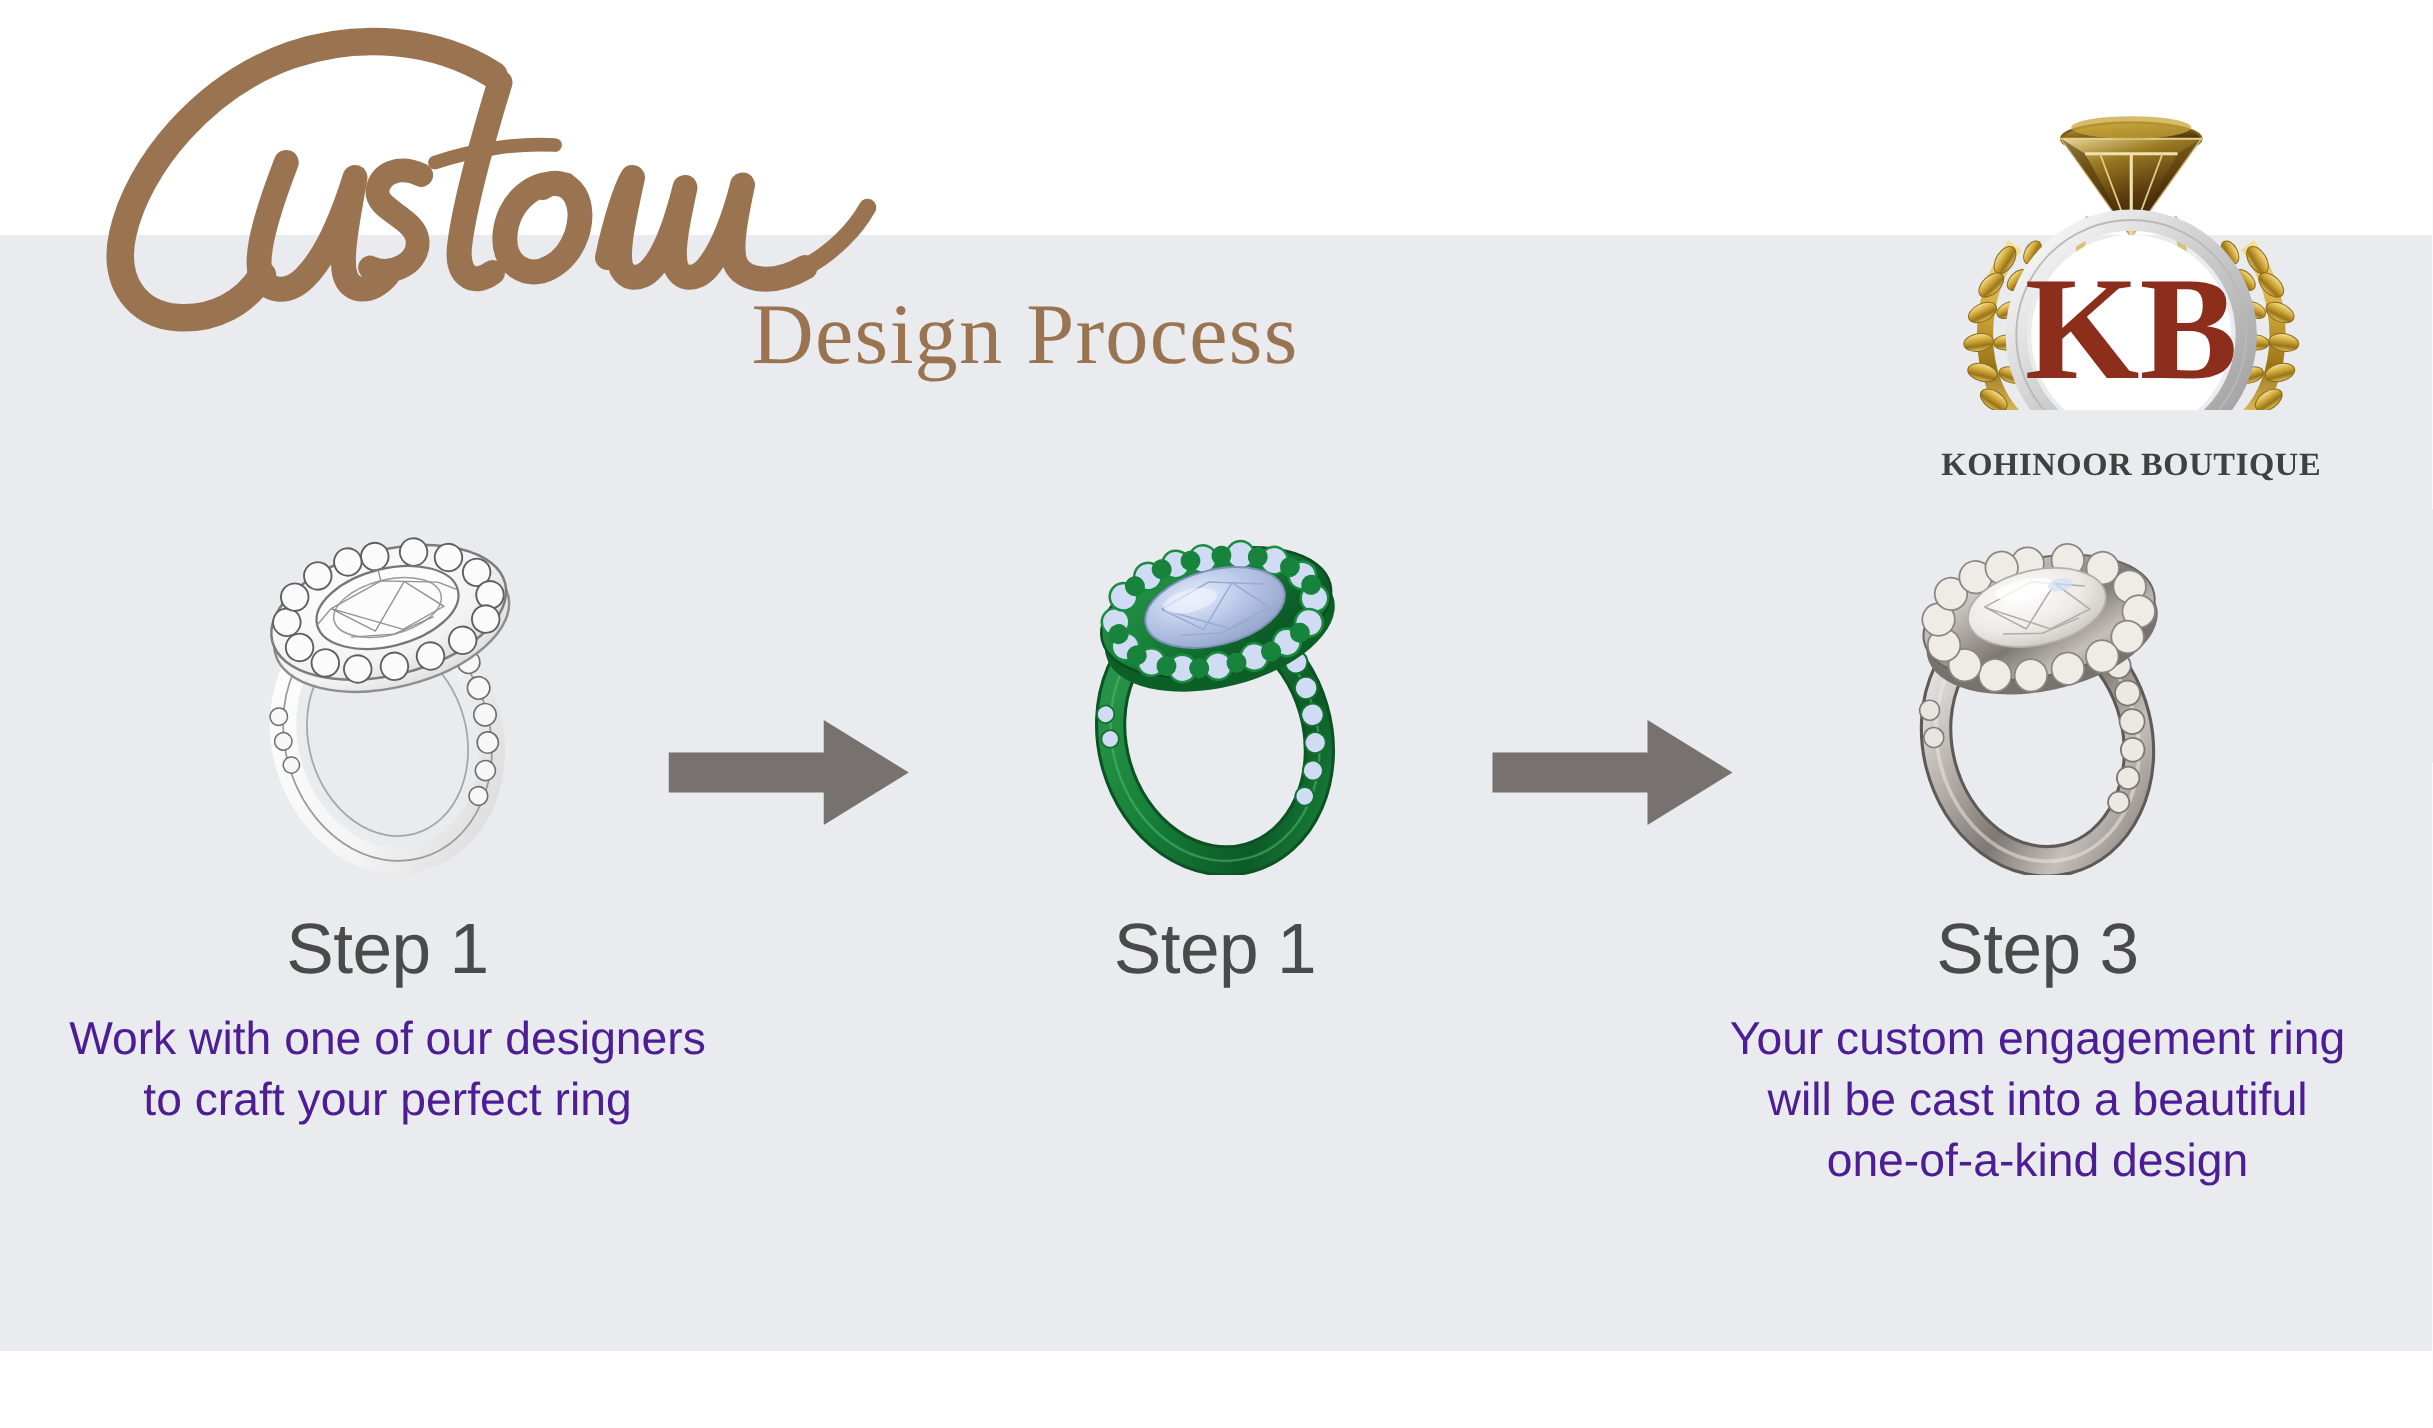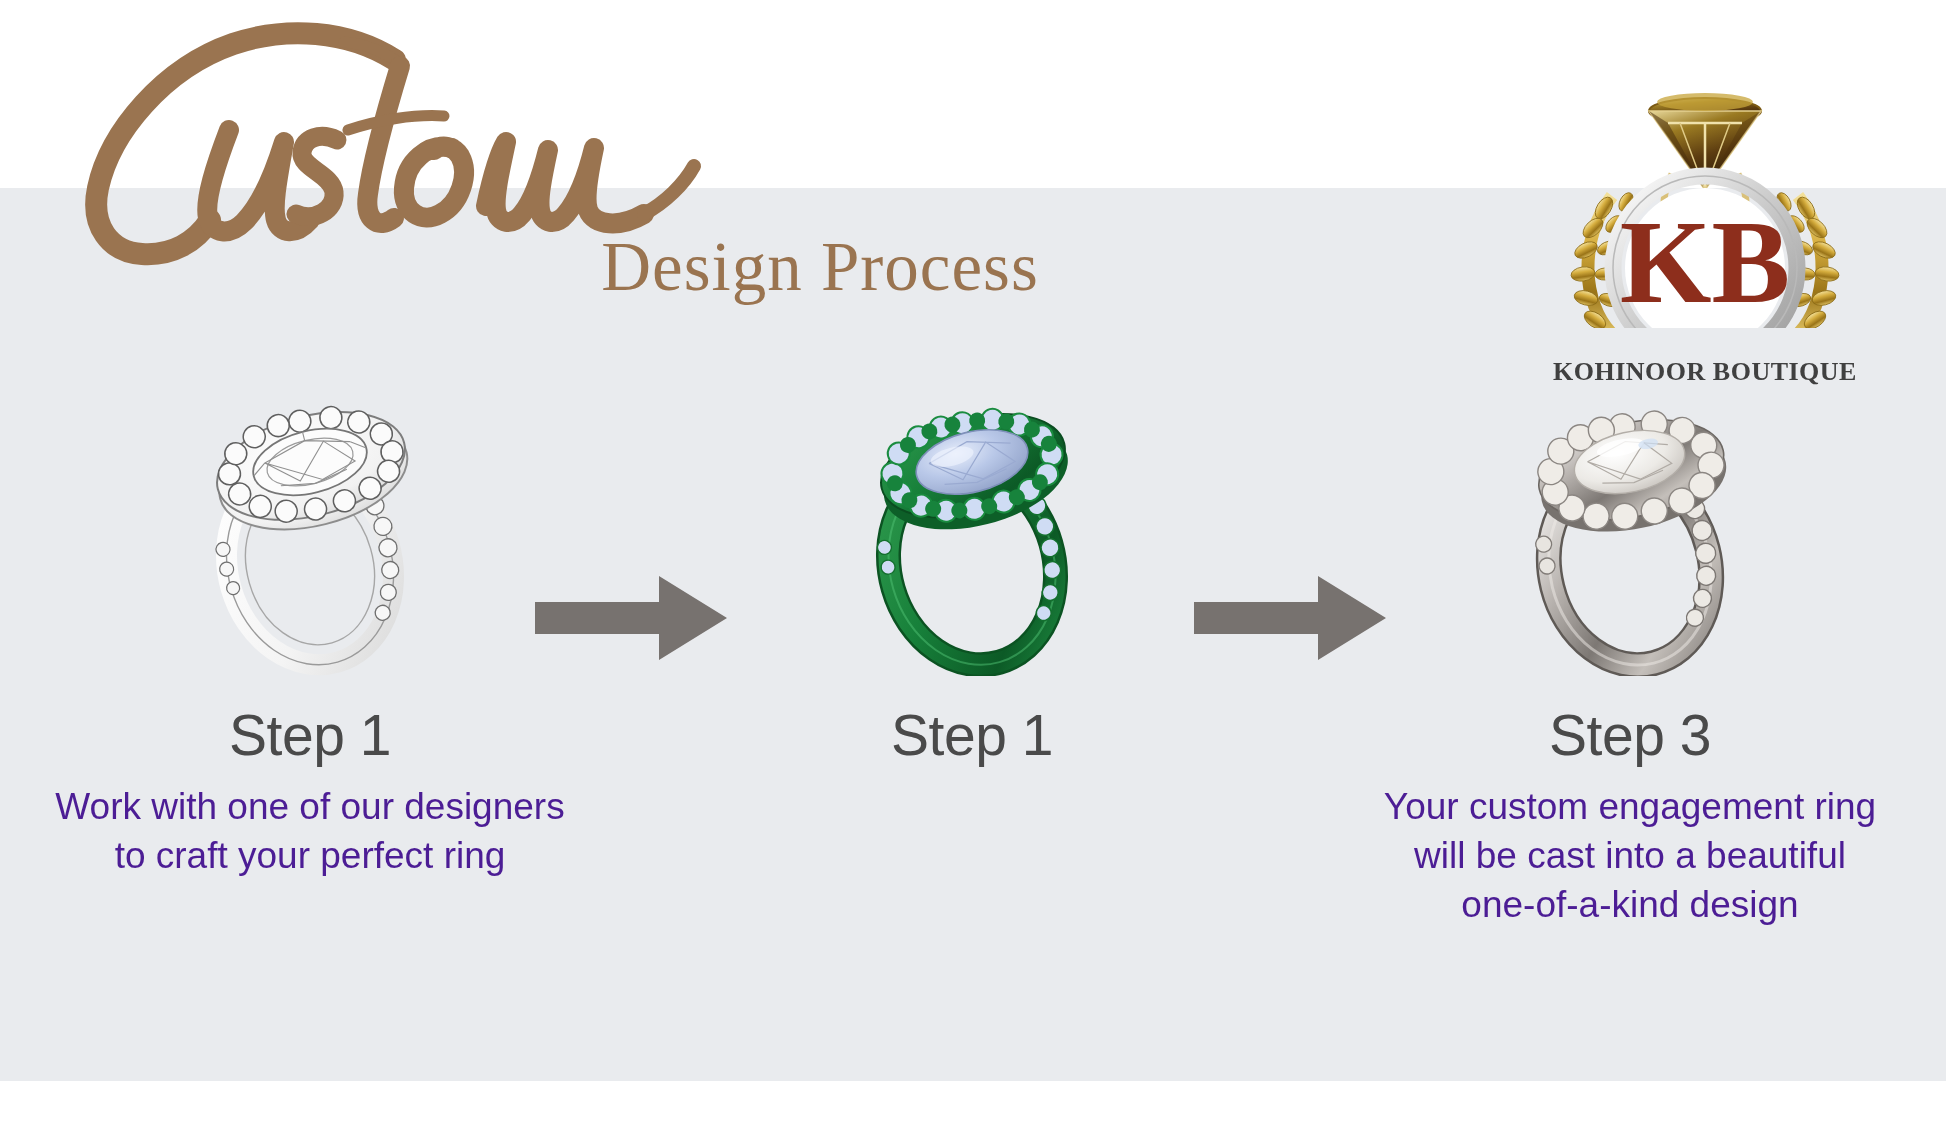--- a/index.html
+++ b/index.html
@@ -76,21 +76,21 @@
     font-size: 26px;
     letter-spacing: 0.5px;
     color: #404040;
     white-space: nowrap;
     margin-top: 27px;
   }
 
   
   .steps {
     position: absolute;
-    left: 0; top: 376px;
+    left: 0; top: 400px;
     width: 1946px; height: 680px;
   }
   .step {
     position: absolute;
     top: 0;
     width: 600px;
     height: 680px;
   }
   .step-1 { left: 10px; }
   .step-2 { left: 672px; }

